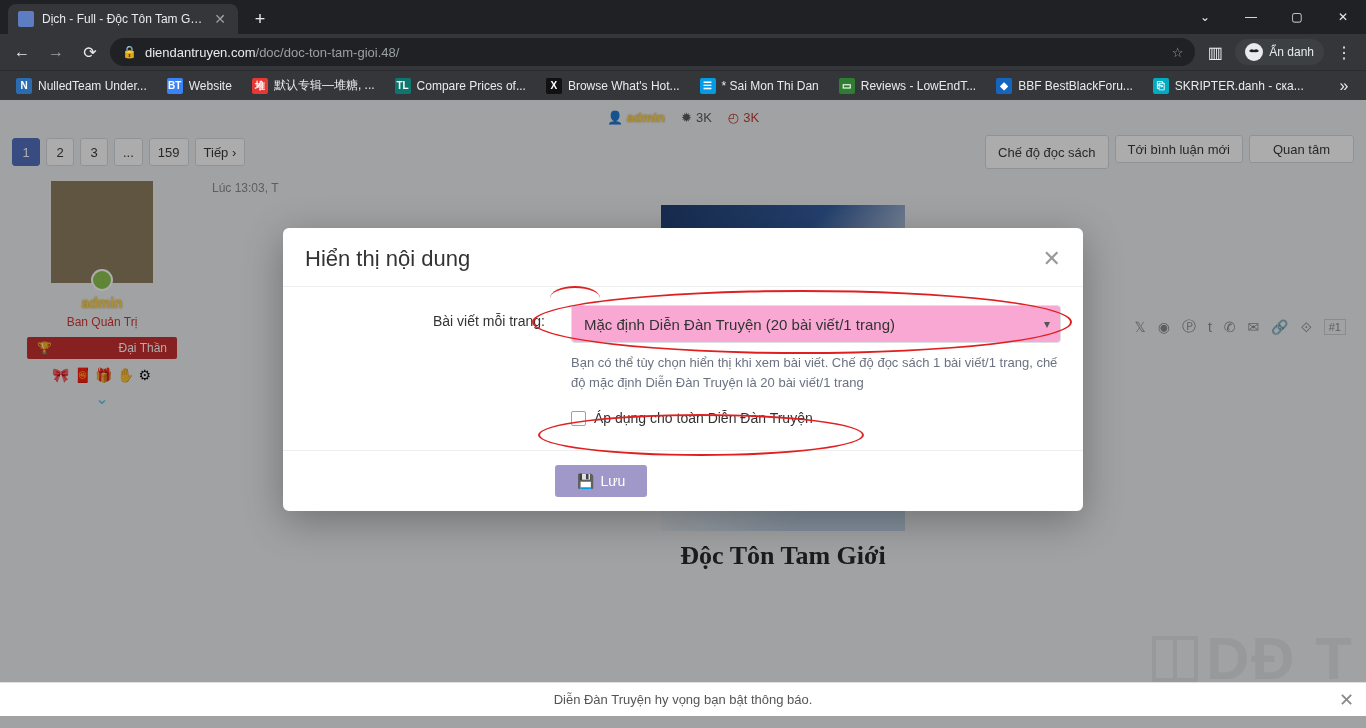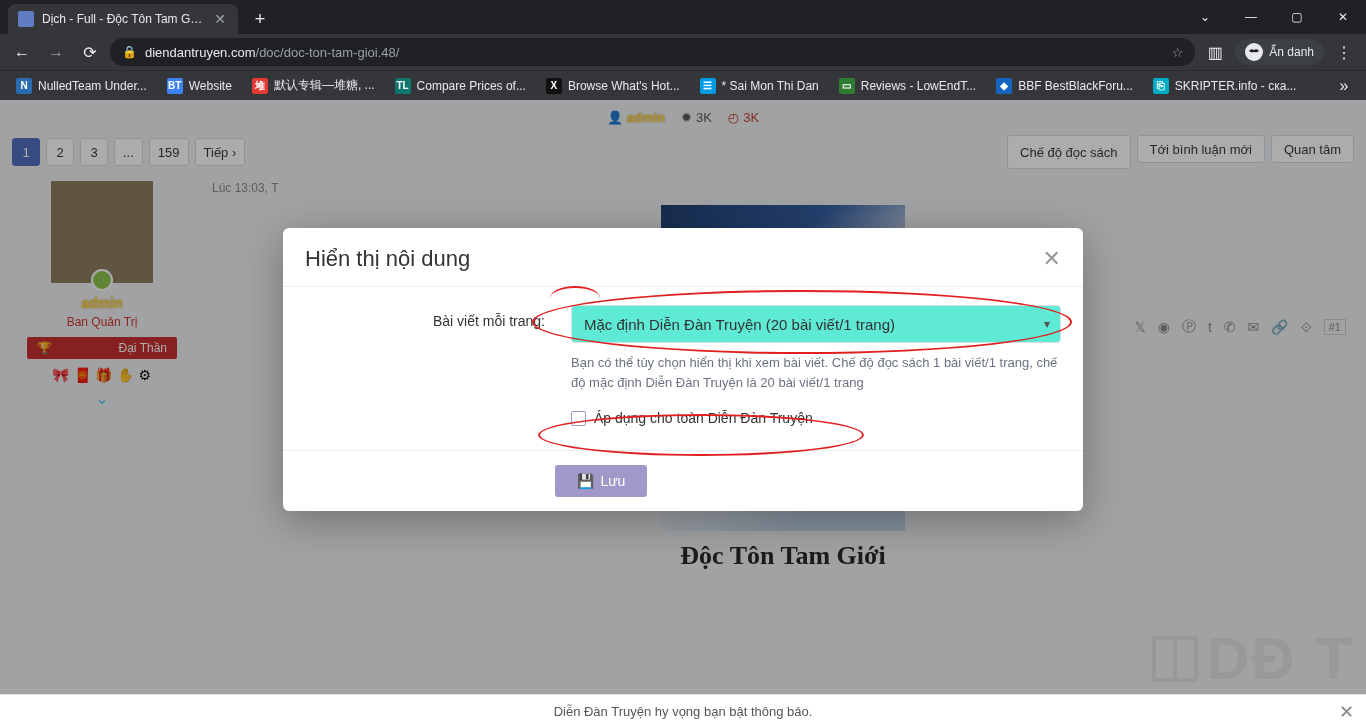--- a/index.html
+++ b/index.html
@@ -61,33 +61,33 @@
 
 .novel-img { width:244px; height:326px; margin:10px auto; background:linear-gradient(135deg,#1a3a6e 0%, #2e5aa0 30%, #e8eef5 55%, #c0d4e8 80%); position:relative; }
 .novel-img::before { content:""; position:absolute; inset:0; background:radial-gradient(ellipse at 65% 55%, rgba(255,255,255,0.5) 0%, transparent 40%), radial-gradient(circle at 70% 45%, rgba(240,220,200,0.8) 0%, transparent 25%); }
 .novel-title { font-family:"Times New Roman", serif; font-size:26px; font-weight:bold; text-align:center; color:#222; }
 
 .watermark { position:absolute; right:12px; bottom:35px; font-size:60px; font-weight:bold; color:rgba(200,200,200,0.35); letter-spacing:2px; display:flex; align-items:center; gap:8px; }
 .wm-icon { width:46px; height:46px; border:4px solid rgba(200,200,200,0.35); border-radius:2px; position:relative; }
 .wm-icon::before, .wm-icon::after { content:""; position:absolute; background:rgba(200,200,200,0.35); }
 .wm-icon::before { width:4px; height:100%; left:50%; transform:translateX(-50%); }
 
-.bottom-bar { position:absolute; bottom:0; left:0; right:0; height:34px; background:#fff; border-top:1px solid #e0e0e0; display:flex; align-items:center; justify-content:center; font-size:13px; color:#555; z-index:7; }
+.bottom-bar { position:absolute; bottom:12px; left:0; right:0; height:34px; background:#fff; border-top:1px solid #e0e0e0; display:flex; align-items:center; justify-content:center; font-size:13px; color:#555; z-index:7; }
 .bottom-close { position:absolute; right:12px; color:#888; font-size:18px; }
 
 
 .modal { position:absolute; top:128px; left:50%; transform:translateX(-50%); width:800px; background:#fff; border-radius:6px; box-shadow:0 10px 40px rgba(0,0,0,0.3); z-index:10; }
 .modal-head { padding:18px 22px 14px; display:flex; align-items:center; }
 .modal-title { font-size:22px; color:#333; font-weight:400; }
 .modal-close { margin-left:auto; font-size:22px; color:#999; }
 .modal-body { border-top:1px solid #eee; padding:18px 22px; }
 .field-row { display:flex; align-items:flex-start; gap:26px; margin-bottom:6px; }
 .field-label { width:240px; text-align:right; font-size:14px; color:#333; padding-top:8px; }
 .field-ctrl { flex:1; }
-.select { width:100%; height:38px; border:1px solid #dcdfe3; border-radius:4px; padding:0 12px; font-size:15px; color:#333; background:#5eead4; display:flex; align-items:center; position:relative; }
+.select { width:100%; height:38px; border:1px solid #dcdfe3; border-radius:4px; padding:0 12px; font-size:15px; color:#333; background:#f9a8d4; display:flex; align-items:center; position:relative; }
 .select-caret { position:absolute; right:10px; color:#555; font-size:12px; }
 .help-text { color:#6b7280; font-size:13px; margin-top:10px; line-height:1.5; }
 .check-row { display:flex; align-items:center; gap:8px; margin-top:18px; }
 .checkbox { width:15px; height:15px; border:1.5px solid #a098c8; border-radius:2px; }
 .check-label { font-size:14px; color:#333; }
 .modal-foot { border-top:1px solid #eee; padding:14px 22px; }
 .save-btn { background:#a098c8; color:#fff; border:none; padding:8px 22px; border-radius:3px; font-size:14px; display:flex; align-items:center; gap:6px; margin-left:250px; width:fit-content; }
 
 
 .annot { position:absolute; border:2.5px solid #e02020; border-radius:50%; z-index:15; pointer-events:none; }
@@ -162,21 +162,21 @@
     <div class="bmk">
       <span class="bmk-icon" style="background:#2e7d32">▭</span>
       <span>Reviews - LowEndT...</span>
     </div>
     <div class="bmk">
       <span class="bmk-icon" style="background:#1565c0">◆</span>
       <span>BBF BestBlackForu...</span>
     </div>
     <div class="bmk">
       <span class="bmk-icon" style="background:#00acc1">⎘</span>
-      <span>SKRIPTER.info - ска...</span>
+      <span>SKRIPTER.danh - ска...</span>
     </div>
     <div class="tbtn enabled" style="margin-left:auto">»</div>
 </div>
 
 <div class="viewport">
   <div class="page-top">
     <span>👤 <span class="admin-name">admin</span></span>
     <span class="stat-badge">✹ <span>3K</span></span>
     <span class="stat-badge" style="color:#c0392b">◴ <span>3K</span></span>
   </div>
@@ -186,21 +186,21 @@
         <div class="pg active">1</div>
         <div class="pg">2</div>
         <div class="pg">3</div>
         <div class="pg">...</div>
         <div class="pg">159</div>
         <div class="pg">Tiếp ›</div>
       </div>
     <div class="action-btns" id="action-btns">
         <div class="pg" style="padding: 16px 12px;">Chế độ đọc sách</div>
         <div class="pg" style="padding: 4px 12px;">Tới bình luận mới</div>
-        <div class="pg" style="padding: 0px 12px;">Quan tâm</div>
+        <div class="pg" style="padding: 0px 23px;">Quan tâm</div>
       </div>
   </div>
 
   <div class="post-area">
     <div class="user-col">
       <div class="avatar"></div>
       <div class="username">admin</div>
       <div class="usertitle">Ban Quản Trị</div>
       <div class="userbadge">
         <span>🏆</span>

